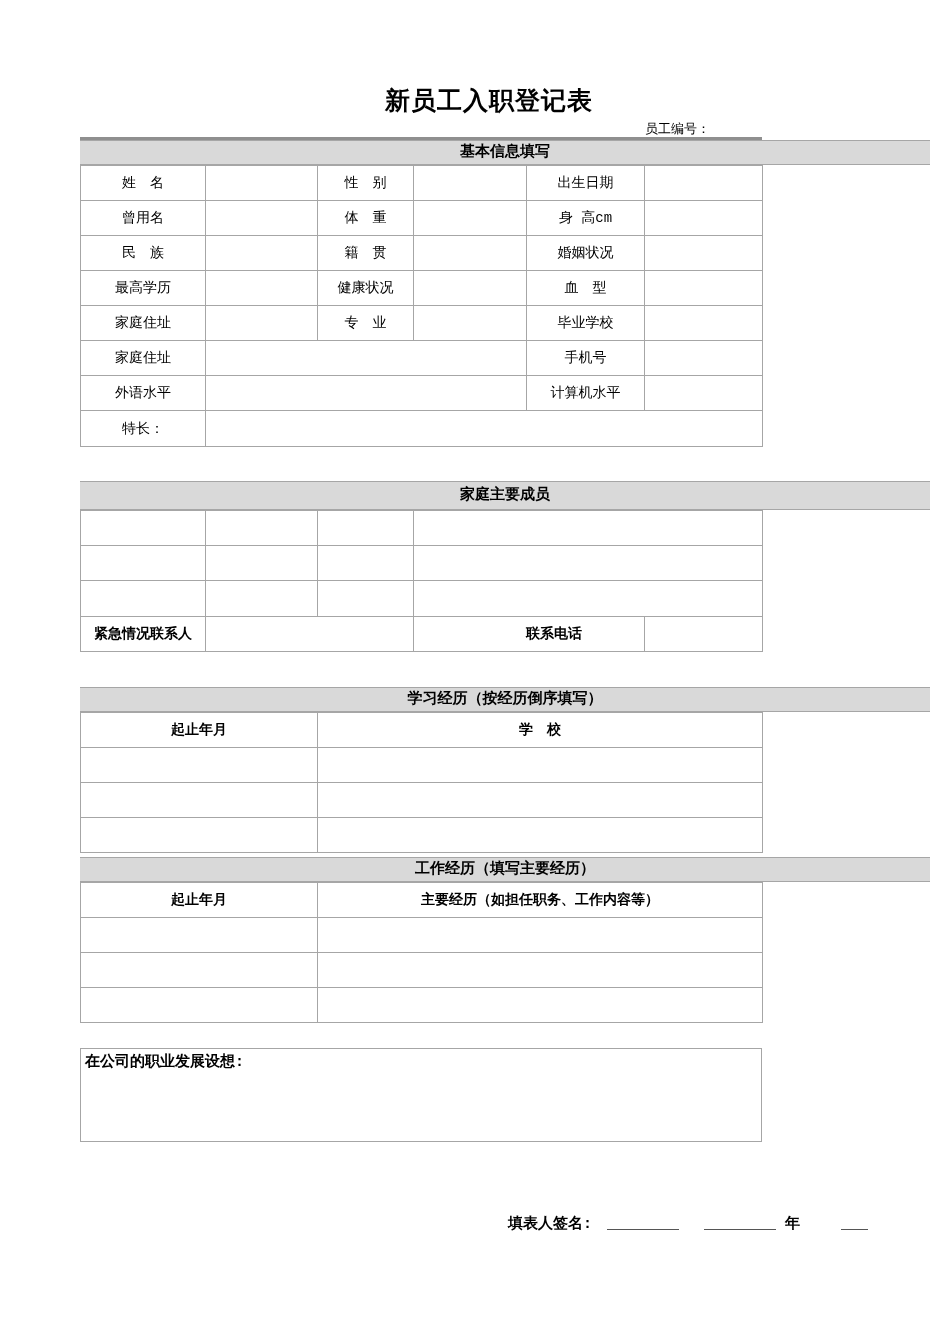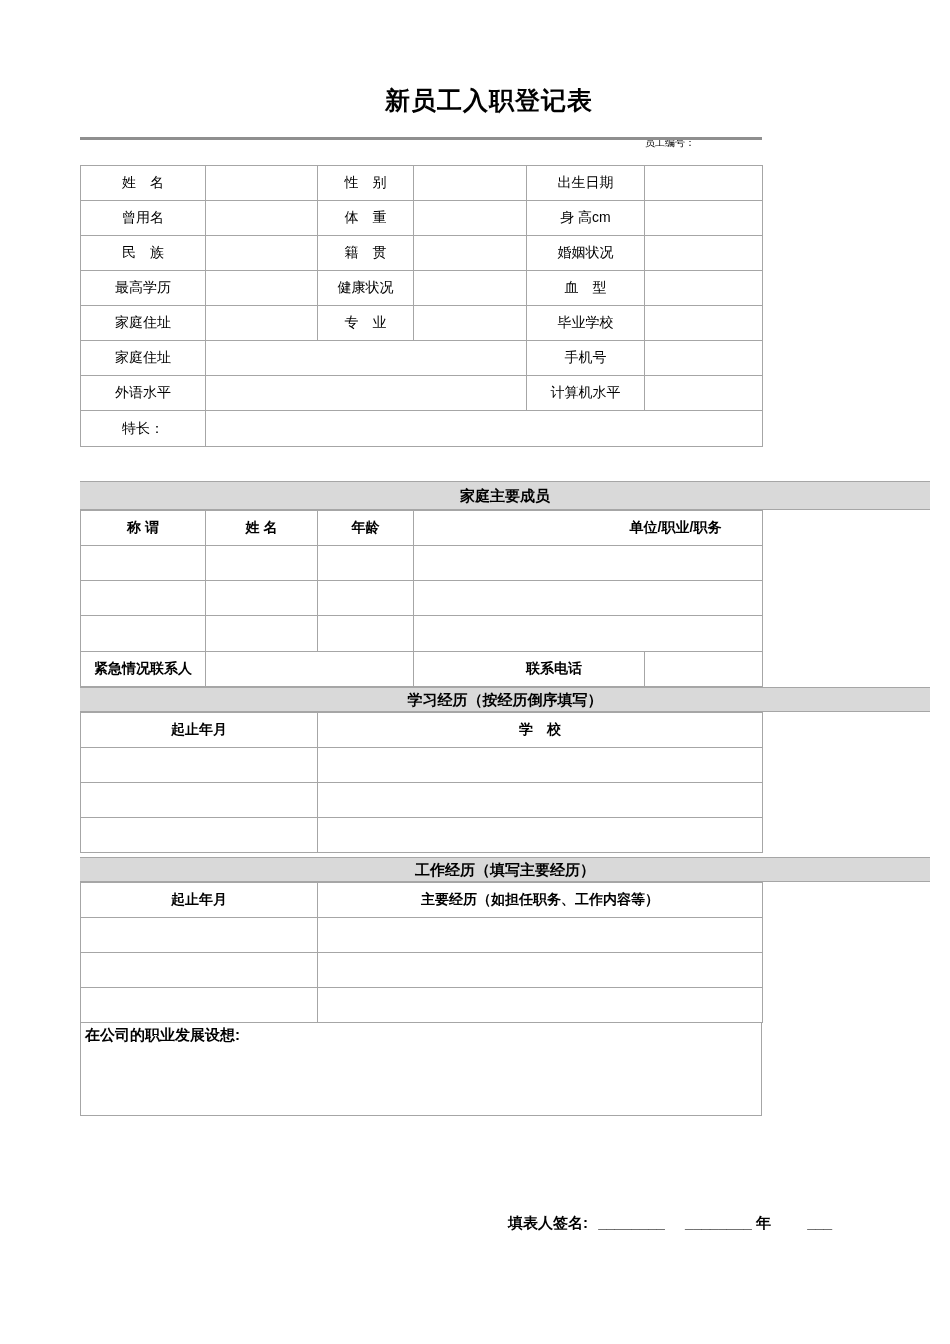--- a/index.html
+++ b/index.html
@@ -1,24 +1,24 @@
 <!DOCTYPE html>
 <html><head>
 <meta charset="utf-8">
 <style>
   html,body{margin:0;padding:0;background:#fff;}
   #canvas{
     position:relative;width:950px;height:1344px;background:#ffffff;overflow:hidden;
-    font-family:Liberation Sans, sans-serif;color:#000;
+    font-family:Liberation Mono, monospace;color:#000;
   }
   .title{
     position:absolute;left:80px;top:84px;width:818px;text-align:center;
     font-size:25px;font-weight:bold;letter-spacing:1px;
   }
-  .empno{position:absolute;left:645px;top:136px;font-size:10px;}
+  .empno{position:absolute;left:645px;top:120px;font-size:13px;}
   .thickline{position:absolute;left:80px;top:137px;width:682px;height:3px;background:#8f8f8f;}
   .bar{
     position:absolute;left:80px;width:850px;background:#d9d9d9;
     text-align:center;font-size:15px;font-weight:bold;
     border-top:1px solid #a6a6a6;border-bottom:1px solid #a6a6a6;box-sizing:border-box;
   }
   .grid{
     position:absolute;left:80px;border-collapse:collapse;table-layout:fixed;
     width:682px;
   }
@@ -46,20 +46,21 @@
 </style>
 </head>
 <body>
 
 <div id="canvas">
 
   <div class="title">新员工入职登记表</div>
   <div class="empno">员工编号：</div>
   <div class="thickline"></div>
 
+  <div class="bar" style="top:140px;height:25px;line-height:23px;">基本信息填写</div>
 
   <table class="grid" style="top:165px;">
     <colgroup>
       <col style="width:125px">
         <col style="width:112px">
         <col style="width:96px">
       <col style="width:113px">
         <col style="width:118px">
         <col style="width:118px">
     </colgroup>
@@ -128,26 +129,20 @@
   <table class="grid" style="top:510px;">
     <colgroup>
       <col style="width:125px">
         <col style="width:112px">
         <col style="width:96px">
       <col style="width:231px">
         <col style="width:118px">
     </colgroup>
     <tbody>
       <tr>
-        <td class="hd">称 谓</td>
-        <td class="hd">姓 名</td>
-        <td class="hd">年龄</td>
-        <td class="hd unit" colspan="2">单位/职业/职务</td>
-      </tr>
-      <tr>
         <td></td>
         <td></td>
         <td></td>
         <td colspan="2"></td>
       </tr>
       <tr>
         <td></td>
         <td></td>
         <td></td>
         <td colspan="2"></td>
@@ -214,21 +209,21 @@
         <td></td>
         <td></td>
       </tr>
       <tr>
         <td></td>
         <td></td>
       </tr>
     </tbody>
   </table>
 
-  <div class="bigbox" style="top:1022px;height:94px;">
+  <div class="bigbox" style="top:1048px;height:94px;">
     <span class="boxlbl">在公司的职业发展设想:</span>
   </div>
 
 
   <div class="signature">
     <span>填表人签名:</span>
     <span class="blank b1">________</span>
     <span class="blank b2">________</span>
     <span>年</span>
     <span class="blank">___</span>

